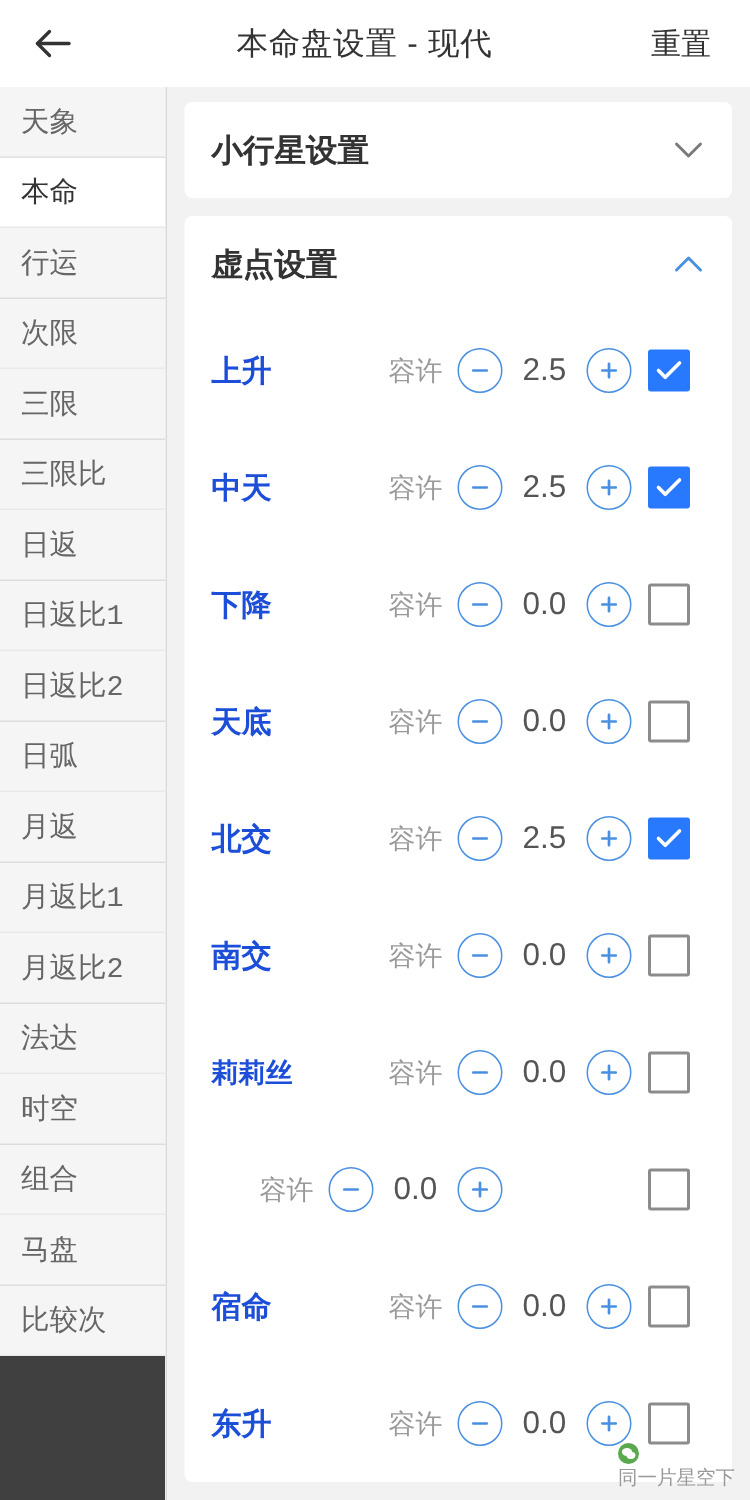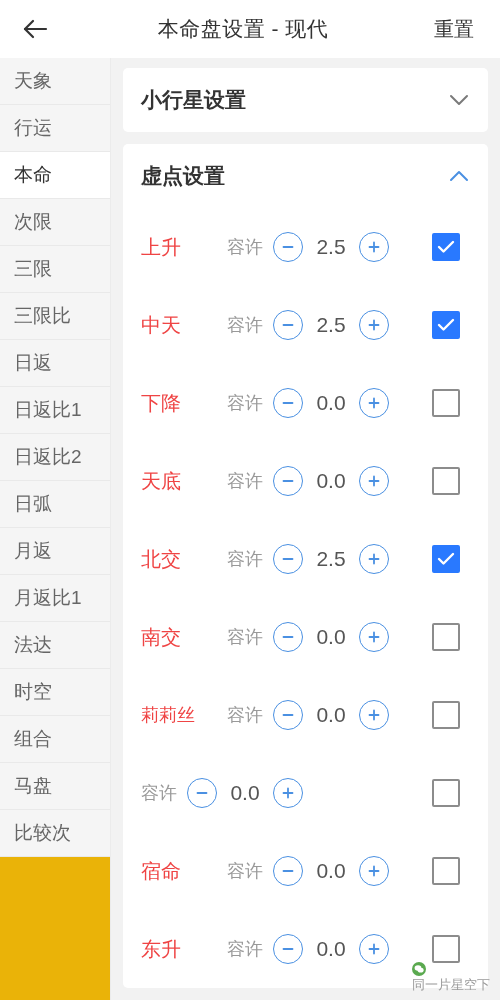--- a/index.html
+++ b/index.html
@@ -57,23 +57,24 @@
   
   .body {
     flex: 1;
     display: flex;
     min-height: 0;
   }
   
   .sidebar {
     width: 110px;
     min-width: 110px;
-    background: #eab308;
+    background: #404040;
     overflow: hidden;
     border-right: 1px solid #ebebeb;
+    font-family: Liberation Mono, monospace;
   }
   .side-item {
     height: 47px;
     display: flex;
     align-items: center;
     padding-left: 14px;
     font-size: 19px;
     color: #666666;
     box-sizing: border-box;
     border-bottom: 1px solid #e9e9e9;
@@ -125,29 +126,31 @@
   .row {
     display: flex;
     align-items: center;
     height: 78px;
     padding: 0 16px 0 18px;
     box-sizing: border-box;
   }
   .row-label {
     width: 86px;
     font-size: 20px;
-    color: #ef4444;
+    color: #1d4ed8;
     white-space: nowrap;
+    font-weight: bold;
   }
   .row-label.narrow { font-size: 18px; }
   .orb-label {
     font-size: 18px;
     color: #999999;
     margin-right: 10px;
     white-space: nowrap;
+    margin-left: 32px;
   }
   .circle-btn {
     width: 30px;
     height: 30px;
     border-radius: 50%;
     border: 1.6px solid #4a90e2;
     color: #4a90e2;
     display: flex;
     align-items: center;
     justify-content: center;
@@ -220,27 +223,27 @@
     <div class="header-title">本命盘设置 - 现代</div>
     <div class="header-action">重置</div>
   </div>
 
   <div class="body">
 
     <div class="sidebar" id="sidebar">
         <div class="side-item">
           <span>天象</span>
         </div>
-        <div class="side-item">
-          <span>行运</span>
-        </div>
         <div class="side-item active">
           <span>本命</span>
         </div>
         <div class="side-item">
+          <span>行运</span>
+        </div>
+        <div class="side-item">
           <span>次限</span>
         </div>
         <div class="side-item">
           <span>三限</span>
         </div>
         <div class="side-item">
           <span>三限比</span>
         </div>
         <div class="side-item">
           <span>日返</span>
@@ -252,20 +255,23 @@
           <span>日返比2</span>
         </div>
         <div class="side-item">
           <span>日弧</span>
         </div>
         <div class="side-item">
           <span>月返</span>
         </div>
         <div class="side-item">
           <span>月返比1</span>
+        </div>
+        <div class="side-item">
+          <span>月返比2</span>
         </div>
         <div class="side-item">
           <span>法达</span>
         </div>
         <div class="side-item">
           <span>时空</span>
         </div>
         <div class="side-item">
           <span>组合</span>
         </div>

